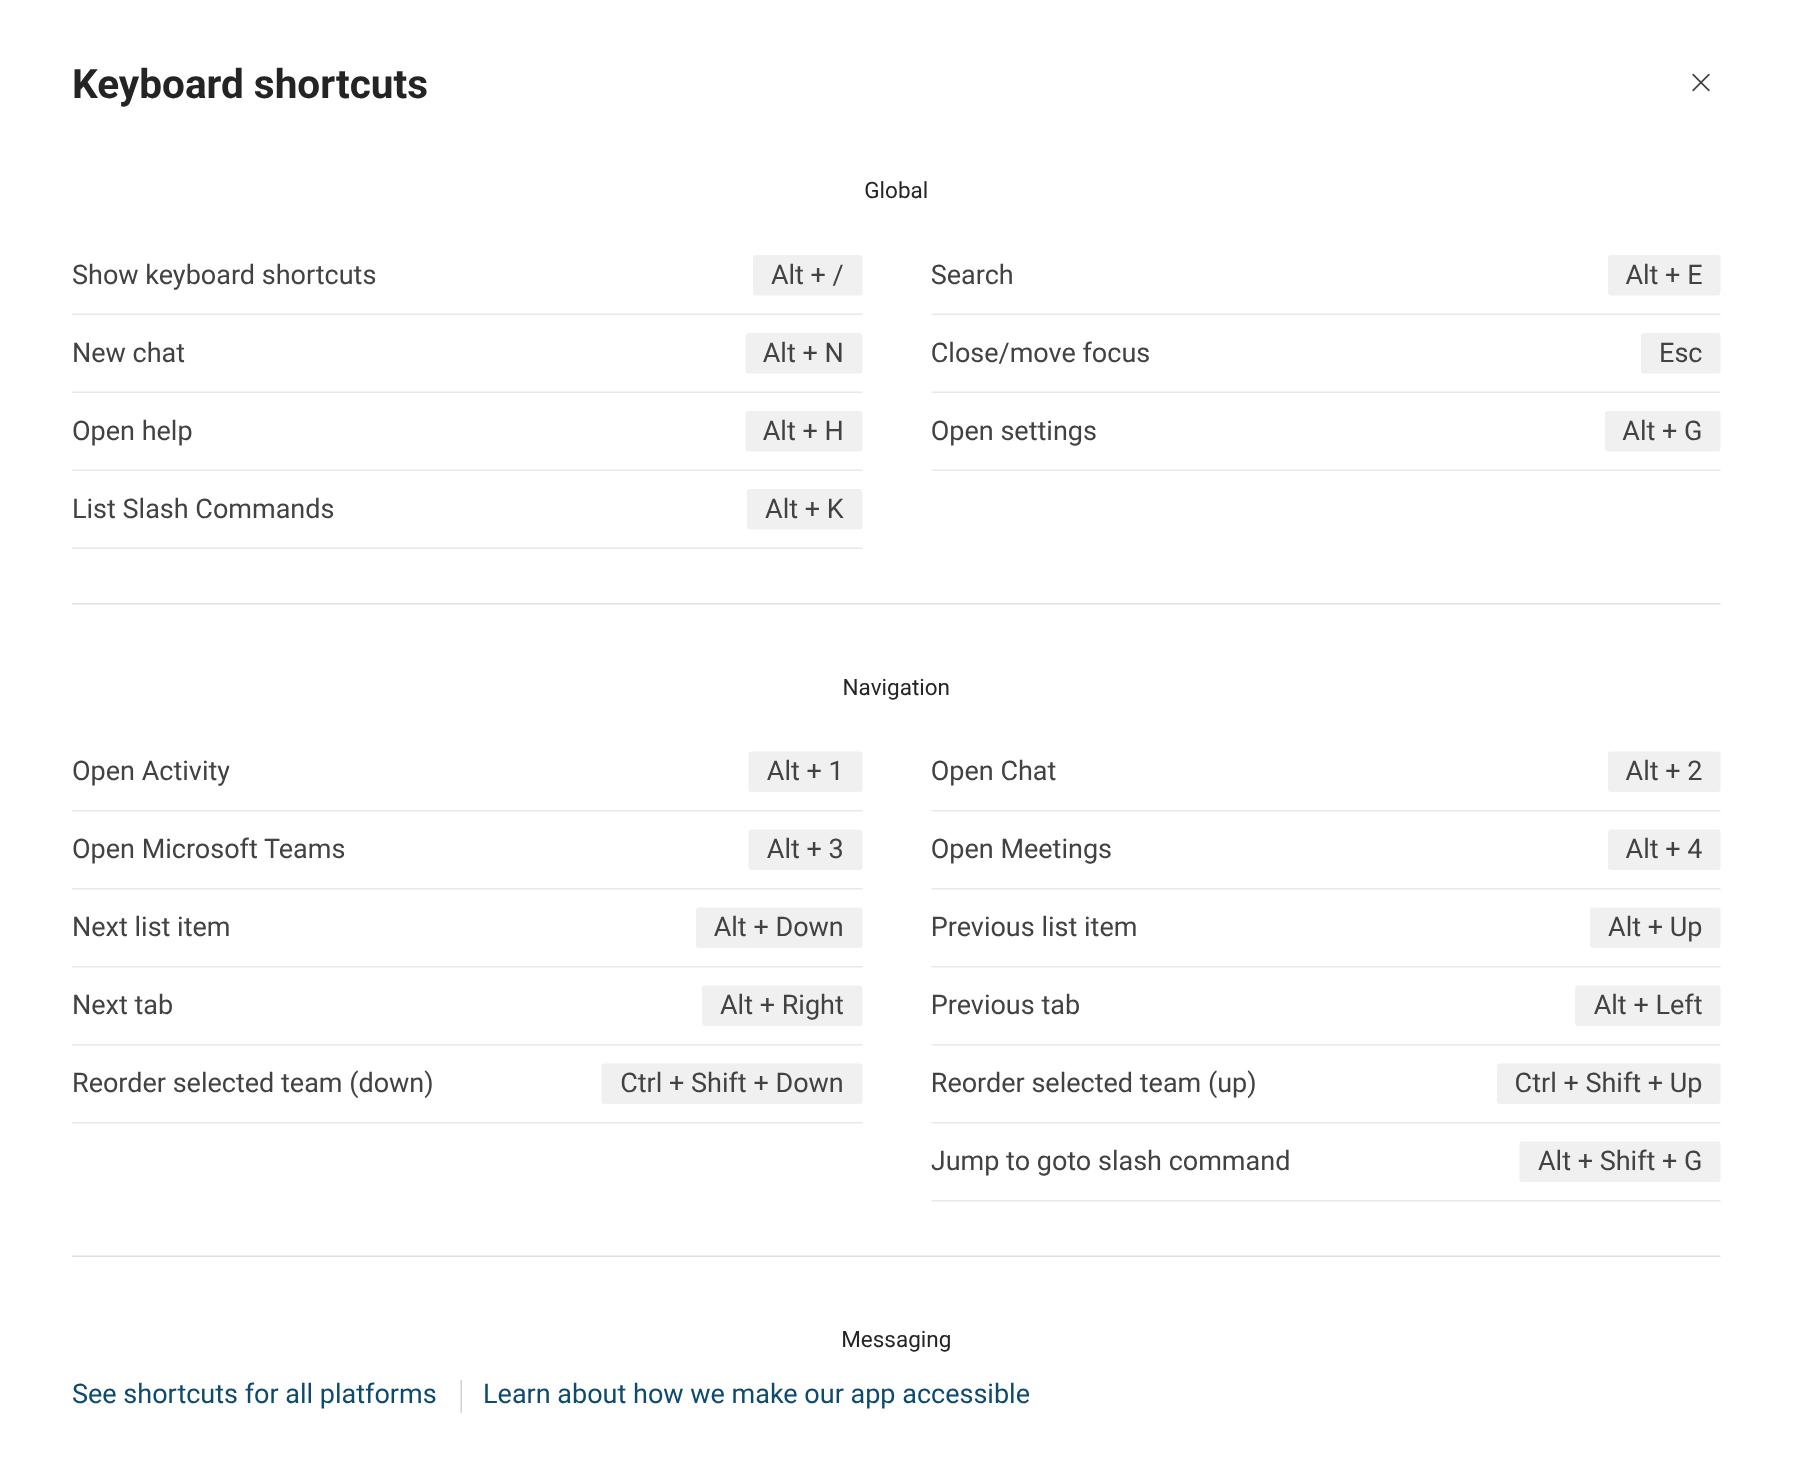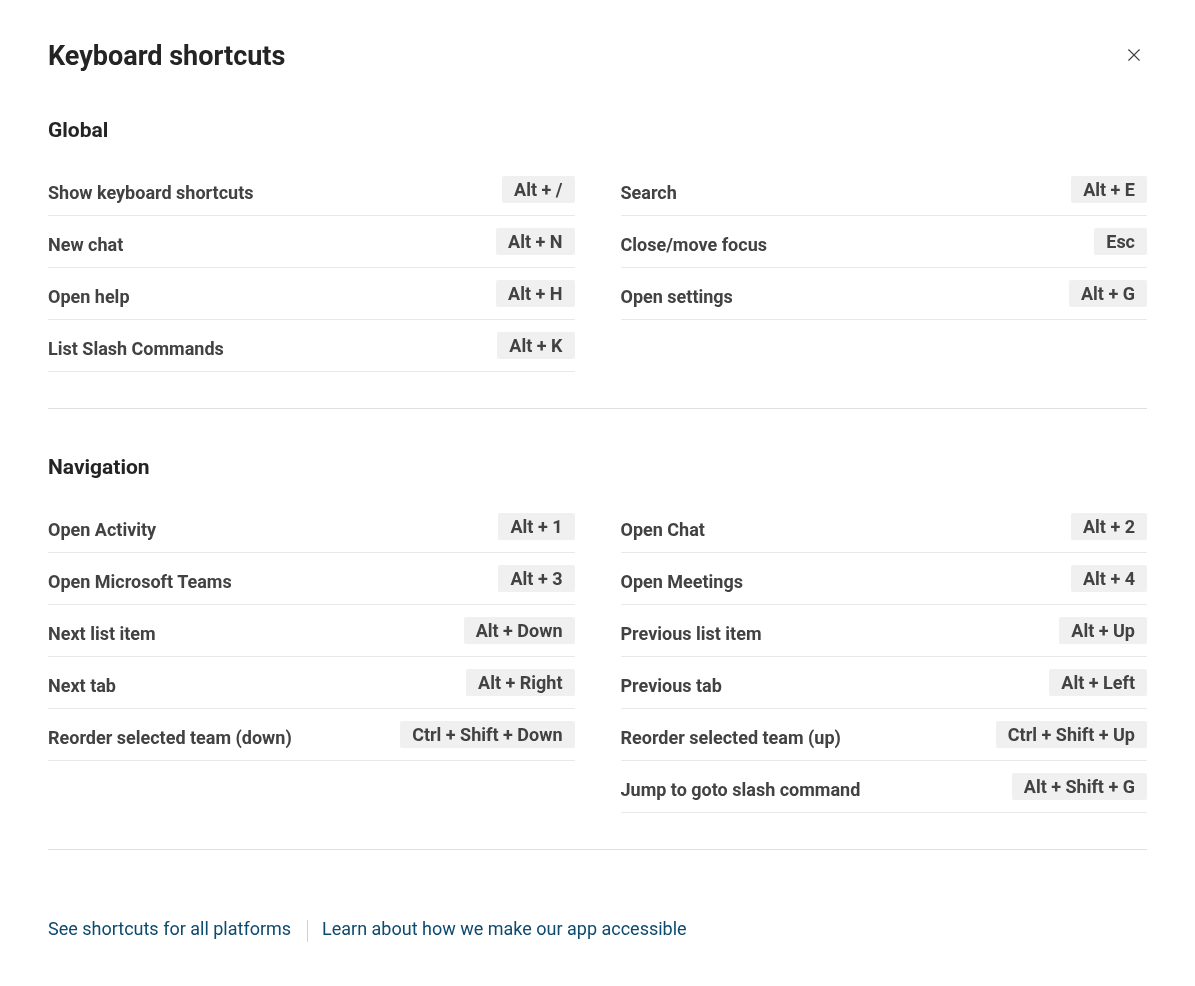--- a/index.html
+++ b/index.html
@@ -46,41 +46,41 @@
     flex: 1;
     overflow-y: auto;
     padding: 0 48px 0 48px;
     position: relative;
     height: 0;
   }
   .section {
     padding-top: 46px;
   }
   .section-title {
-    font-size: 21px;
-    font-weight: 700;
+    font-size: 15px;
+    font-weight: 400;
     color: #242424;
     margin-bottom: 22px;
+    text-align: center;
   }
   .columns {
     display: flex;
     gap: 46px;
   }
   .col {
     flex: 1;
     min-width: 0;
   }
   .row {
     display: flex;
     justify-content: space-between;
-    align-items: flex-end;
+    align-items: center;
     border-bottom: 1px solid #e8e8e8;
     padding: 12px 0;
     gap: 12px;
-    font-weight: bold;
   }
   .row-label {
     font-size: 18px;
     color: #424242;
     white-space: nowrap;
     overflow: hidden;
     text-overflow: ellipsis;
   }
   .key {
     background: #f0f0f0;

